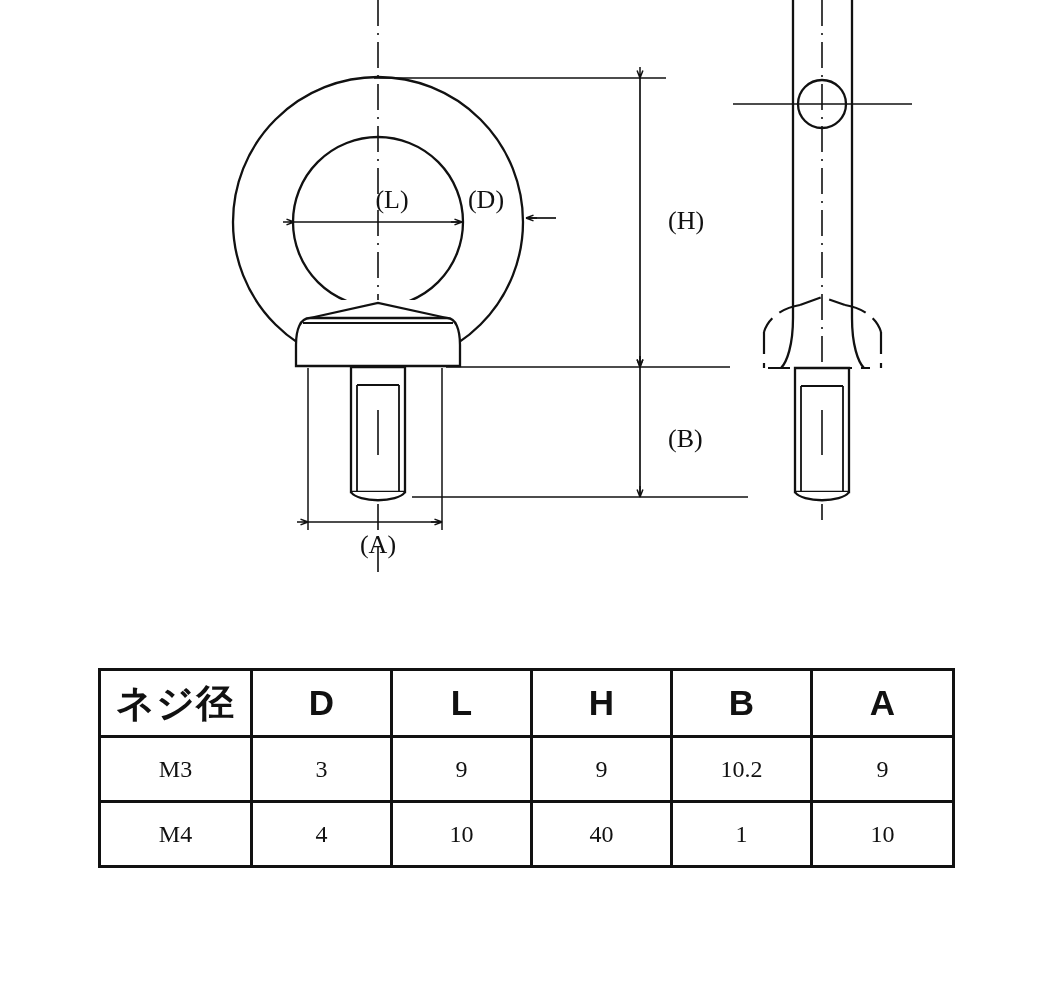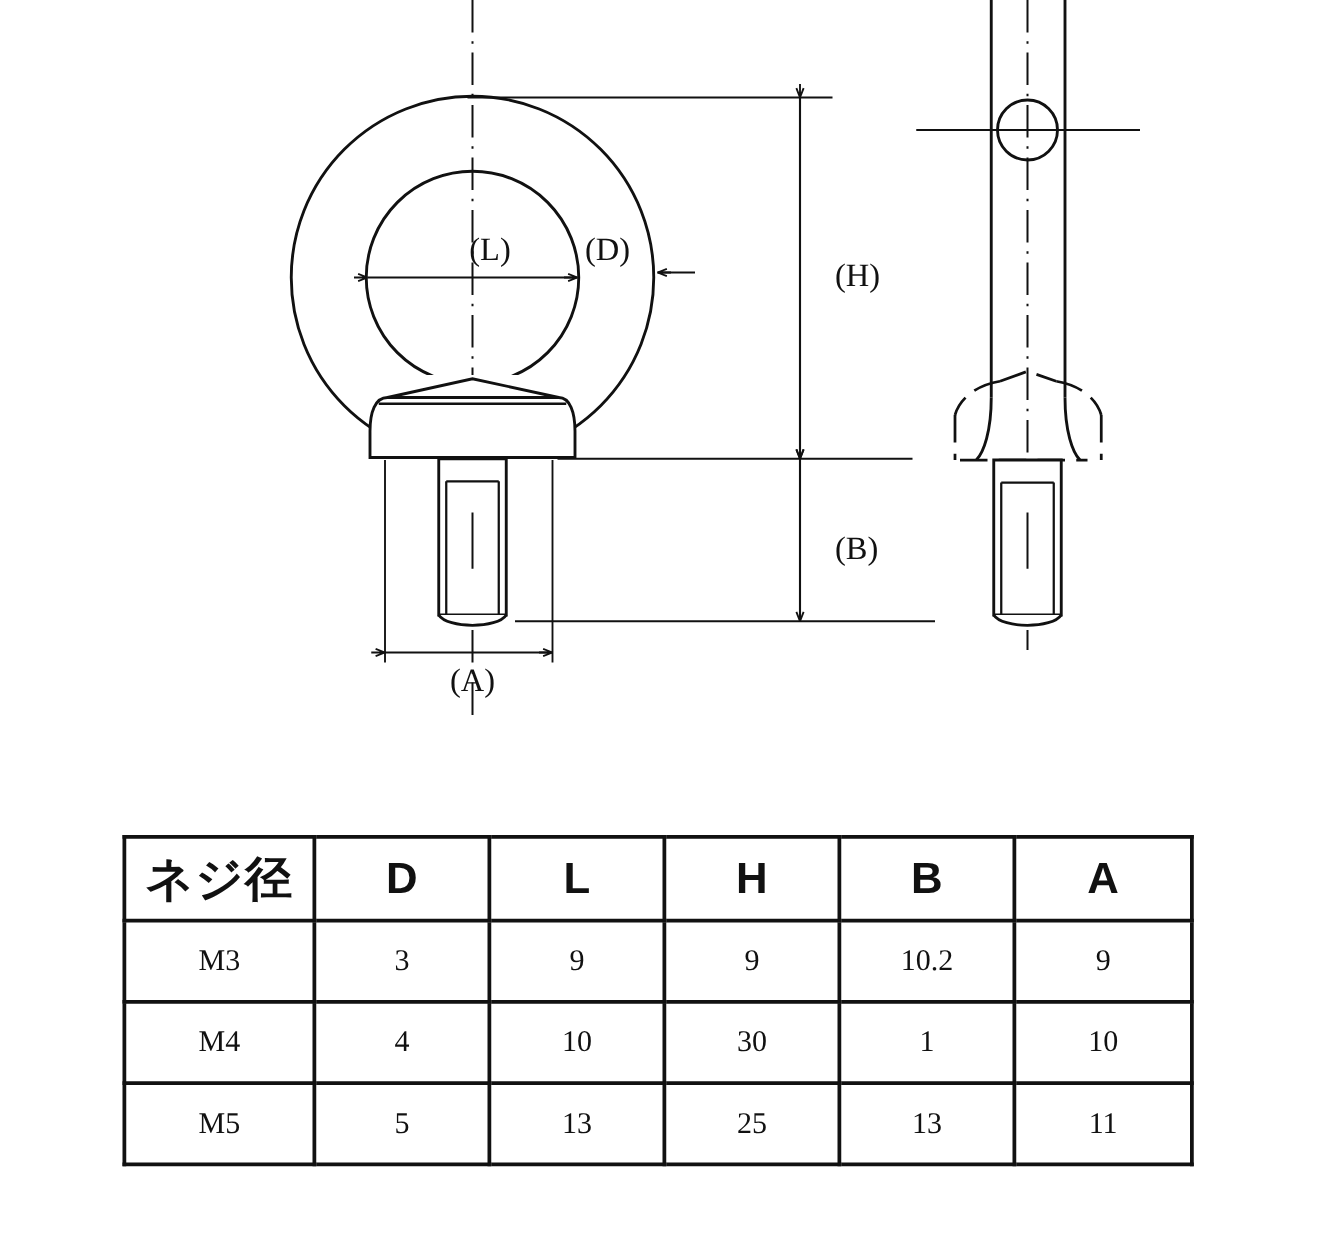--- a/index.html
+++ b/index.html
@@ -225,29 +225,21 @@
           <td>3</td>
           <td>9</td>
           <td>9</td>
           <td>10.2</td>
           <td>9</td>
         </tr>
         <tr>
           <td>M4</td>
           <td>4</td>
           <td>10</td>
-          <td>30</td>
+          <td>40</td>
           <td>1</td>
           <td>10</td>
-        </tr>
-        <tr>
-          <td>M5</td>
-          <td>5</td>
-          <td>13</td>
-          <td>25</td>
-          <td>13</td>
-          <td>11</td>
         </tr>
       </tbody>
     </table>
   </div>
 
 </div>
 
 </body></html>

